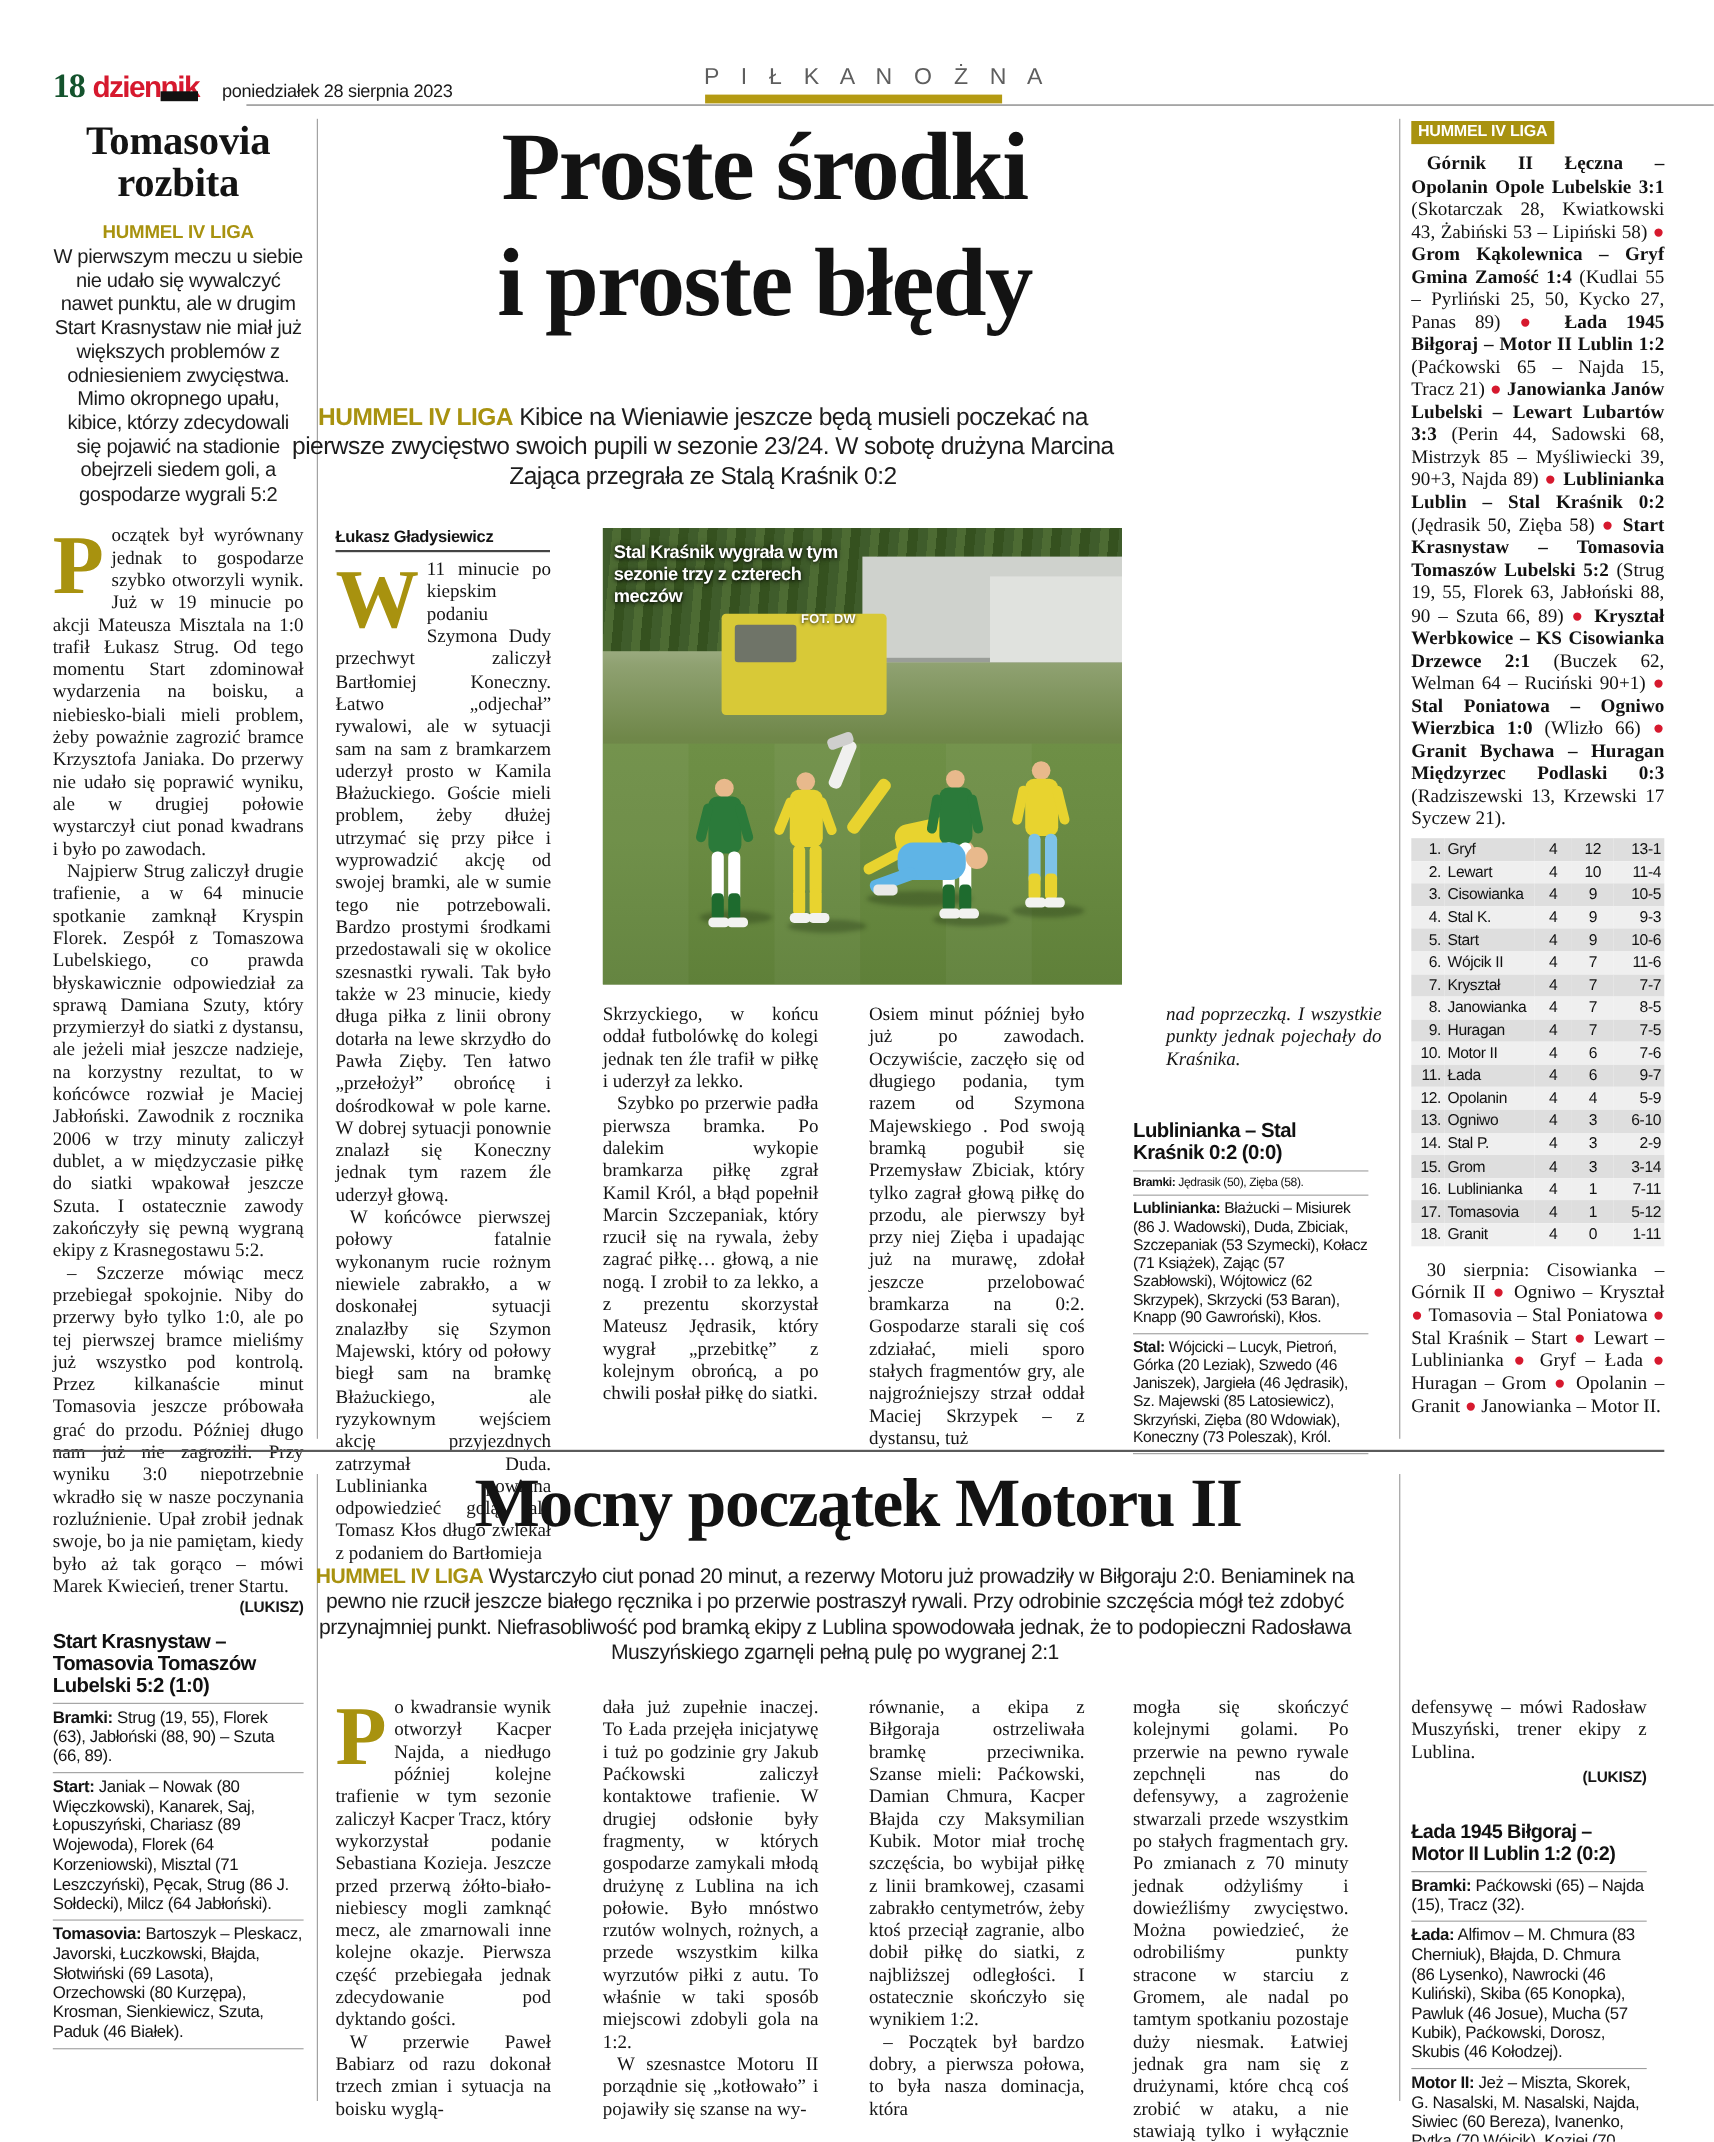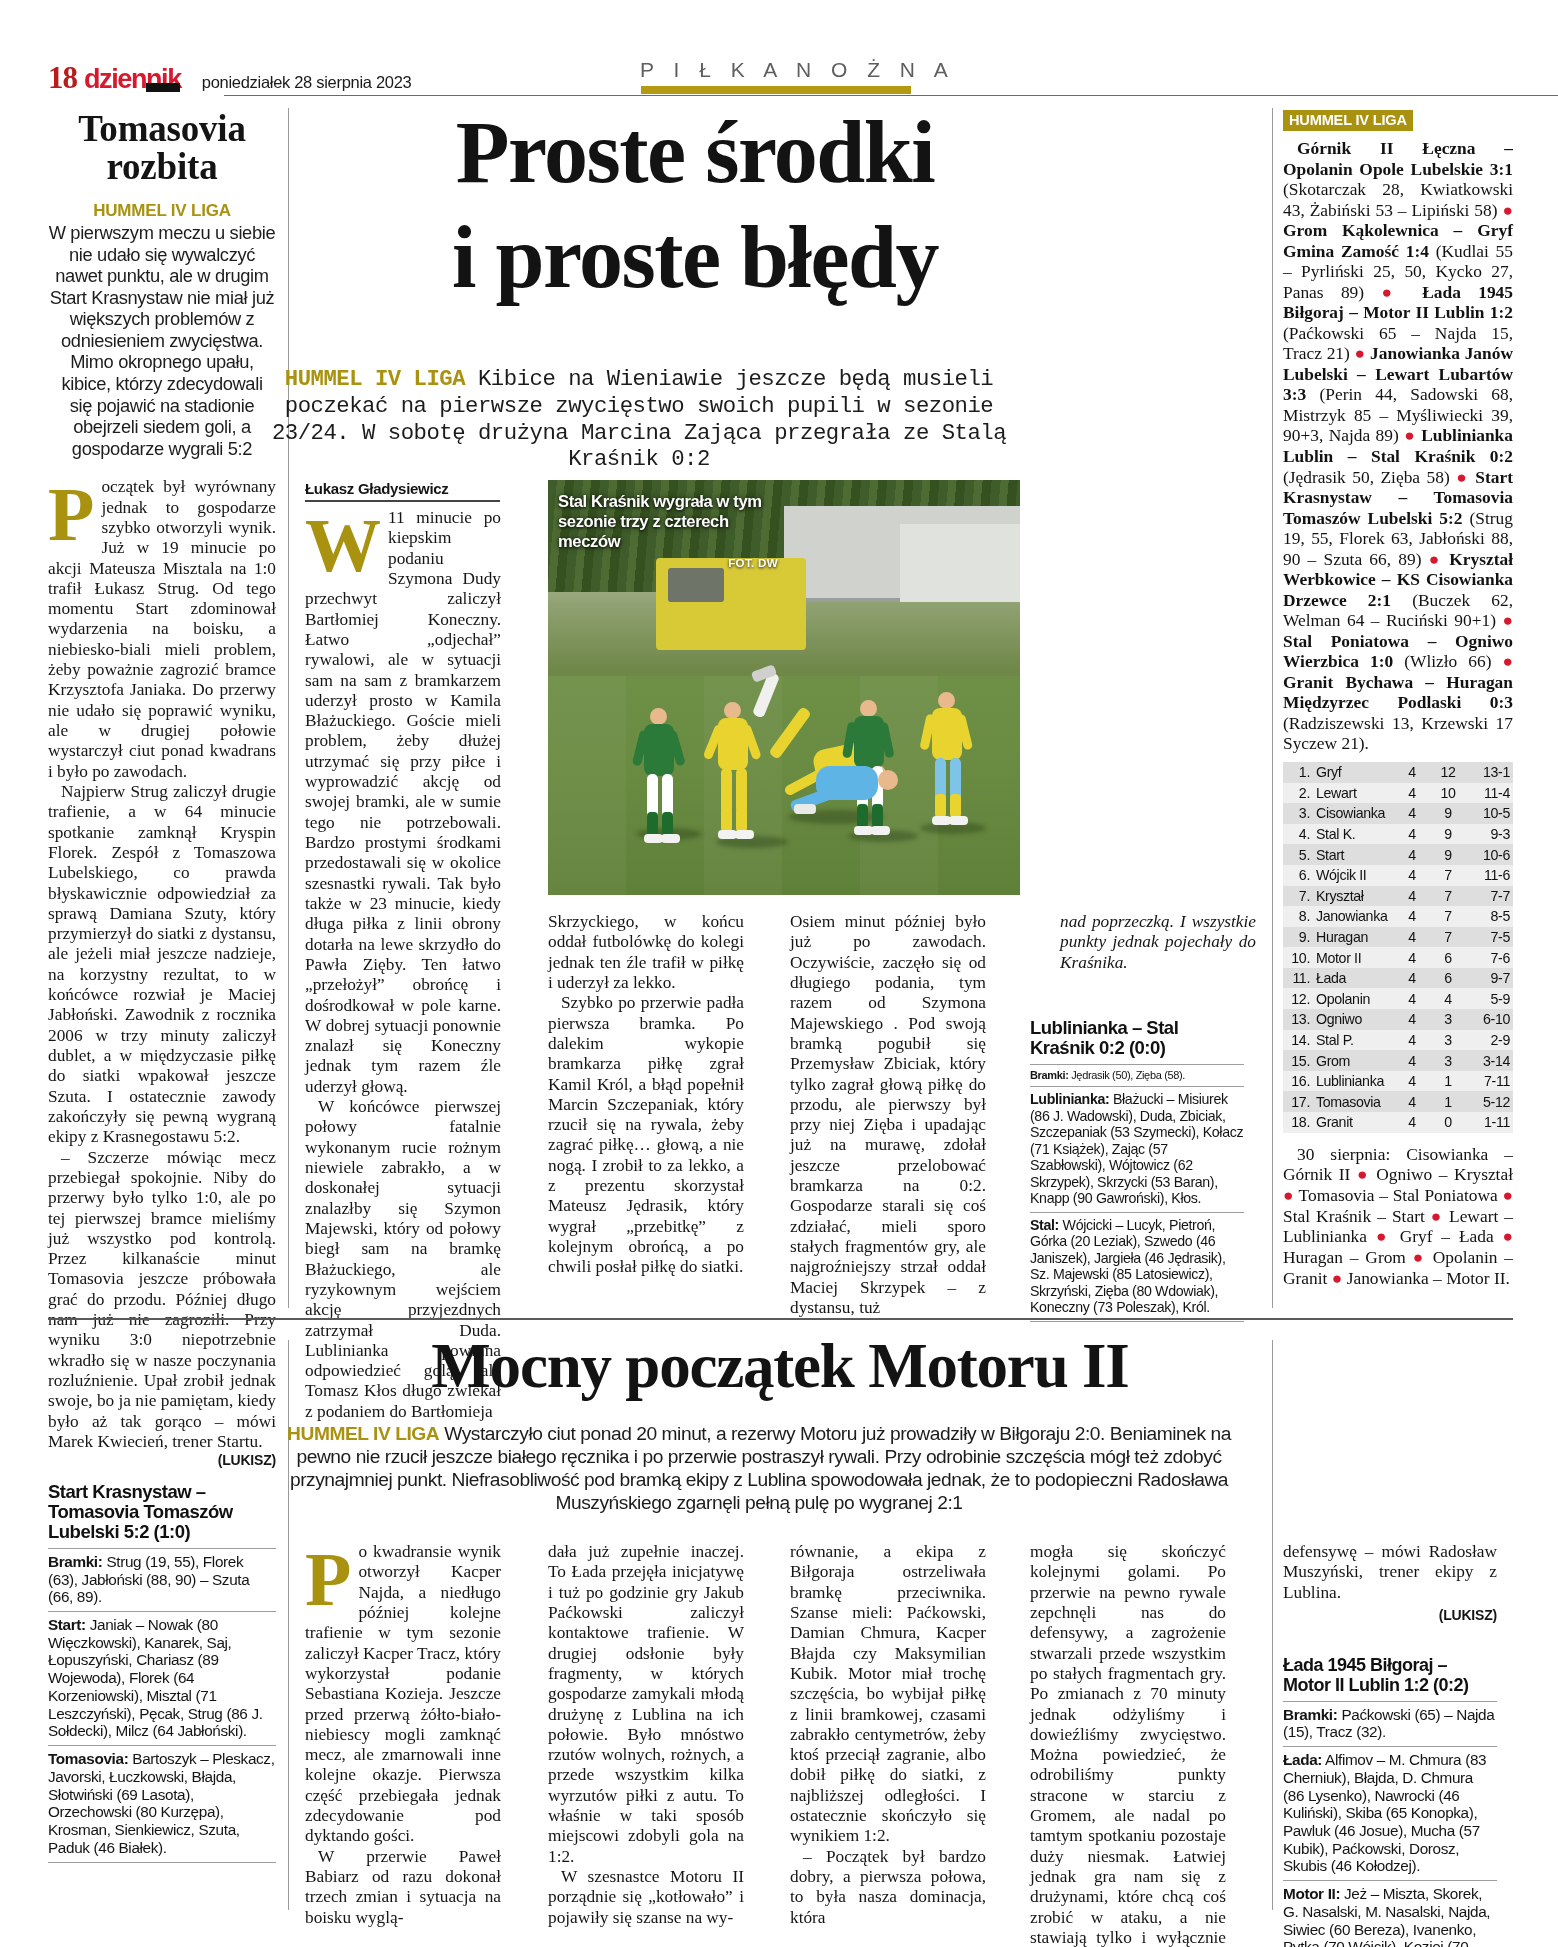--- a/index.html
+++ b/index.html
@@ -9,21 +9,21 @@
     background:#ffffff;
     font-family:"Liberation Serif", serif;
     color:#1a1a1a;
     overflow:hidden;
   }
   .page { position:relative; width:1558px; height:1947px; padding:0; }
 
   
   .masthead { position:absolute; left:48px; top:62px; width:1465px; height:36px; }
   .mh-left { display:flex; align-items:baseline; gap:7px; }
-  .mh-18 { font-family:"Liberation Serif", serif; font-size:31px; font-weight:700; color:#b91c1c; line-height:1; letter-spacing:-1px;}
+  .mh-18 { font-family:"Liberation Serif", serif; font-size:31px; font-weight:700; color:#14532d; line-height:1; letter-spacing:-1px;}
   .mh-logo { font-family:"Liberation Sans", sans-serif; font-size:27px; font-weight:700; color:#d6192e; letter-spacing:-1.4px; line-height:1; position:relative; }
   .mh-logo .bar { display:inline-block; width:34px; height:9px; background:#111; position:absolute; right:1px; bottom:1px; }
   .mh-date { font-family:"Liberation Sans", sans-serif; font-size:16.5px; color:#1a1a1a; letter-spacing:-0.3px; }
   .mh-rule { position:absolute; left:176px; top:33px; width:1337px; border-top:1px solid #6b6b6b; }
   .section-title {
     position:absolute; left:640px; top:58px;
     font-family:"Liberation Sans", sans-serif; font-size:21px; letter-spacing:7px;
     color:#5e5e5e; font-weight:400;text-align:center;
   }
   .section-underline { position:absolute; left:641px; top:86px; width:270px; height:8px; background:#b49a12; }
@@ -73,21 +73,21 @@
   
   .head-main {
     position:absolute; left:370px; top:105px; width:650px;
     font-family:"Liberation Serif", serif; font-weight:700;
     font-size:88px; line-height:1.08; text-align:center; color:#131313;
     letter-spacing:-1.5px;
   }
   .head-main .l2 { display:block; margin-top:10px; }
   .lead-main {
     position:absolute; left:258px; top:366px; width:762px;
-    font-family:Liberation Mono, monospace; font-size:22.3px; line-height:1.2;
+    font-family:Liberation Sans, sans-serif; font-size:22.3px; line-height:1.2;
     text-align:center; color:#1c1c1c; letter-spacing:-0.5px;
   }
   .lead-main .kick { color:#a8920f; font-weight:700; }
 
   
   .art-byline {
     position:absolute; left:305px; top:480px; width:195px;
     font-family:"Liberation Sans", sans-serif; font-weight:700; font-size:15px;
     letter-spacing:-0.3px; color:#141414;
   }

